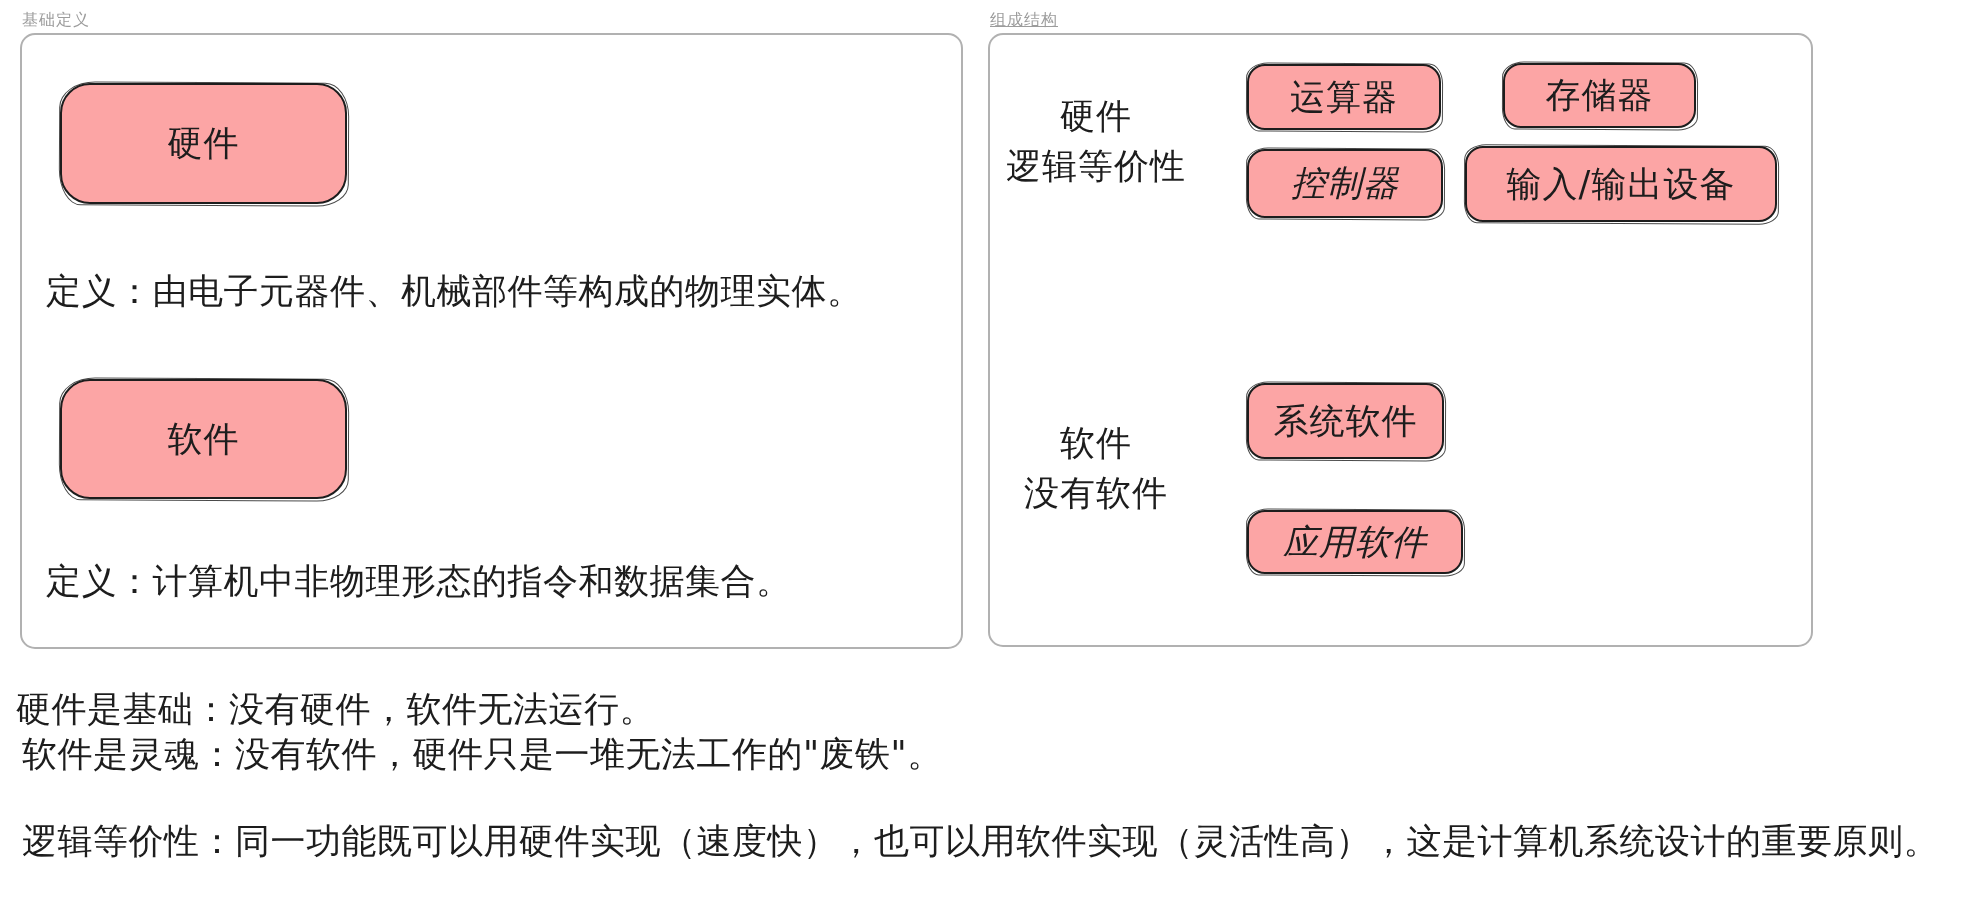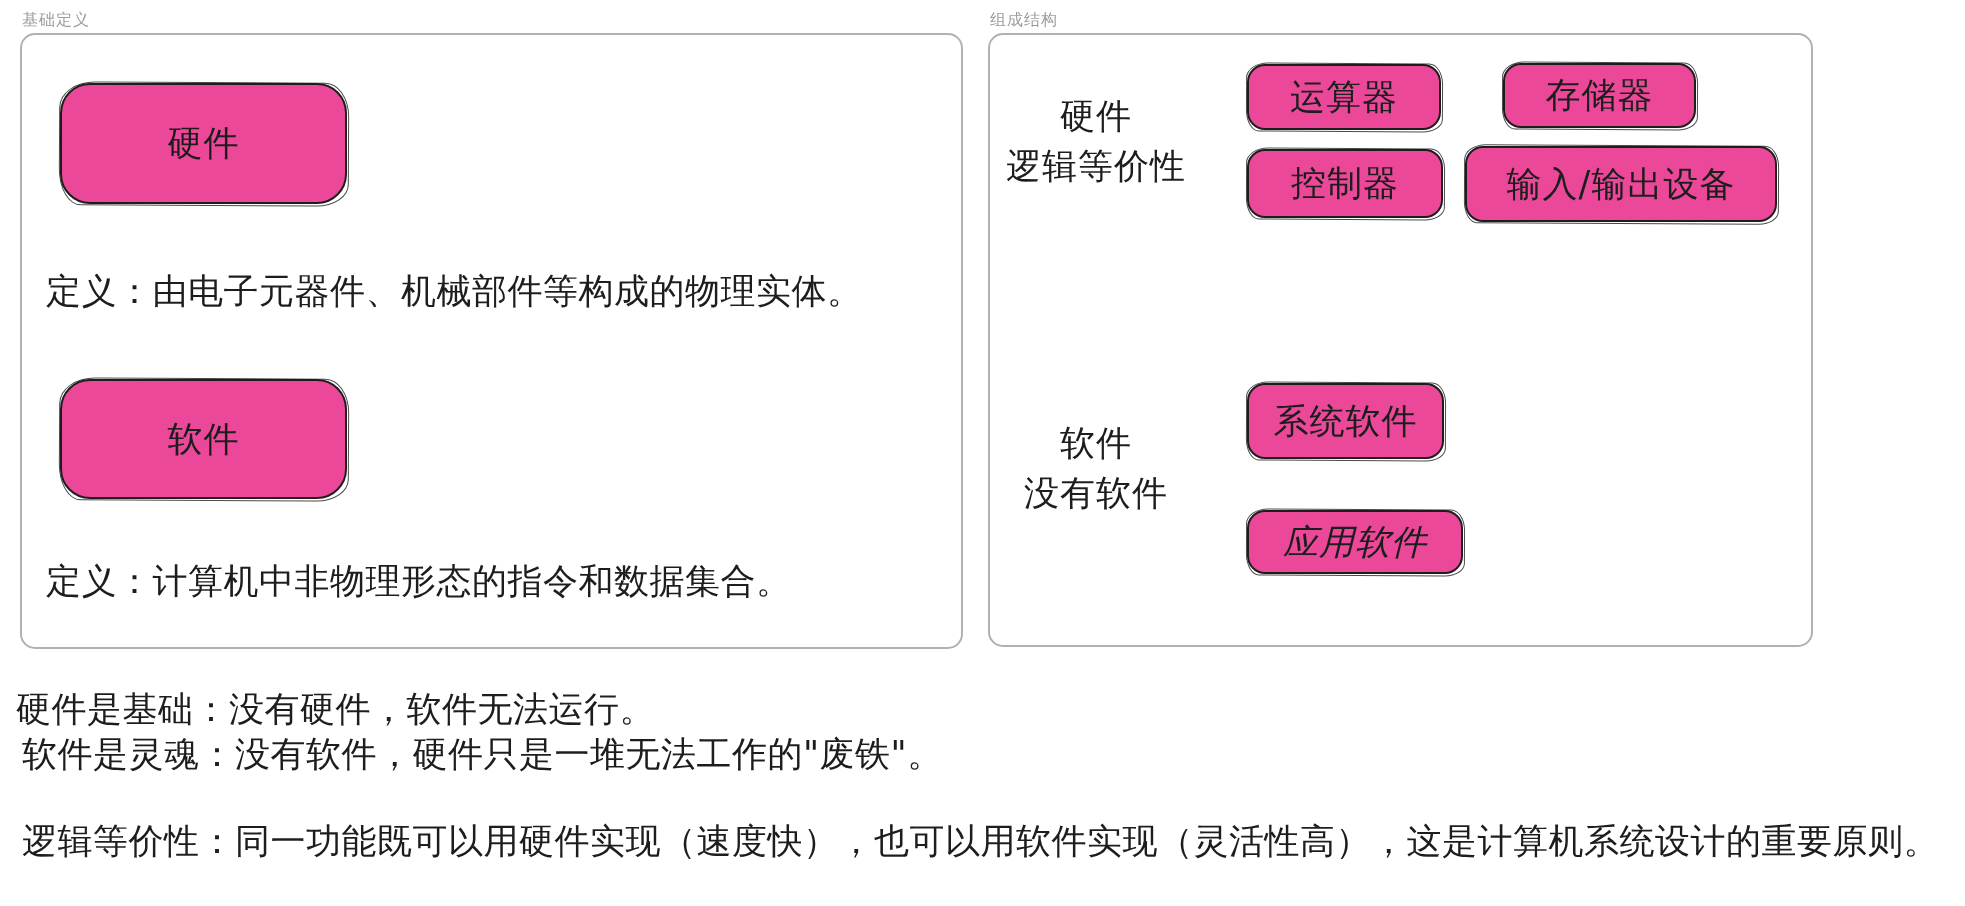--- a/index.html
+++ b/index.html
@@ -29,21 +29,21 @@
     border:2.5px solid var(--panel-border);
     border-radius:15px;
   }
   #panel-definitions{left:20px;top:33px;width:943px;height:616px;}
   #panel-structure{left:988px;top:33px;width:825px;height:614px;}
 
   
   .sketch{
     position:absolute;
     display:flex;align-items:center;justify-content:center;
-    background:#ec4899;
+    background:#fca5a5;
     border:2.5px solid var(--ink);
     white-space:nowrap;
     font-size:35px;
     letter-spacing:1px;
   }
   .sketch::before{
     content:"";
     position:absolute;
     inset:-3.5px;
     border:1.5px solid rgba(29,29,29,.8);
@@ -75,21 +75,21 @@
   
   #box-hardware{left:60px;top:83px;width:287px;height:121px;}
   #def-hardware{left:46px;top:268px;}
   #box-software{left:60px;top:379px;width:287px;height:120px;}
   #def-software{left:46px;top:558px;}
 
   
   #label-hw-group{left:991px;top:91px;}
   #box-alu{left:1247px;top:64px;width:194px;height:66px;}
   #box-memory{left:1468px;top:63px;width:193px;height:65px;margin-left:35px;}
-  #box-control{left:1247px;top:149px;width:196px;height:69px;}
+  #box-control{left:1247px;top:149px;width:196px;height:69px;font-style:italic;}
   #box-io{left:1465px;top:146px;width:312px;height:76px;}
   #label-sw-group{left:991px;top:418px;}
   #box-system-sw{left:1247px;top:383px;width:197px;height:76px;}
   #box-app-sw{left:1247px;top:510px;width:216px;height:64px;font-style:italic;}
 
   
   #note-line1{left:16px;top:686px;}
   #note-line2{left:22px;top:731px;}
   #note-line3{left:22px;top:818px;}
 </style>
@@ -105,21 +105,21 @@
 </div>
 
 <div class="hand-text" id="def-hardware">定义：由电子元器件、机械部件等构成的物理实体。</div>
 
 <div class="sketch sketch-lg" id="box-software">
   <span>软件</span>
 </div>
 
 <div class="hand-text" id="def-software">定义：计算机中非物理形态的指令和数据集合。</div>
 
-<div class="section-label" style="left:990px;top:10px;">组成结构</div>
+<div class="section-label" style="left:990px;top:10px;text-decoration:underline;">组成结构</div>
 
 <div class="panel" id="panel-structure"></div>
 
 <div class="group-label" id="label-hw-group">
   <div>硬件</div>
   <div>逻辑等价性</div>
 </div>
 
 <div class="sketch sketch-sm" id="box-alu">
   <span>运算器</span>

